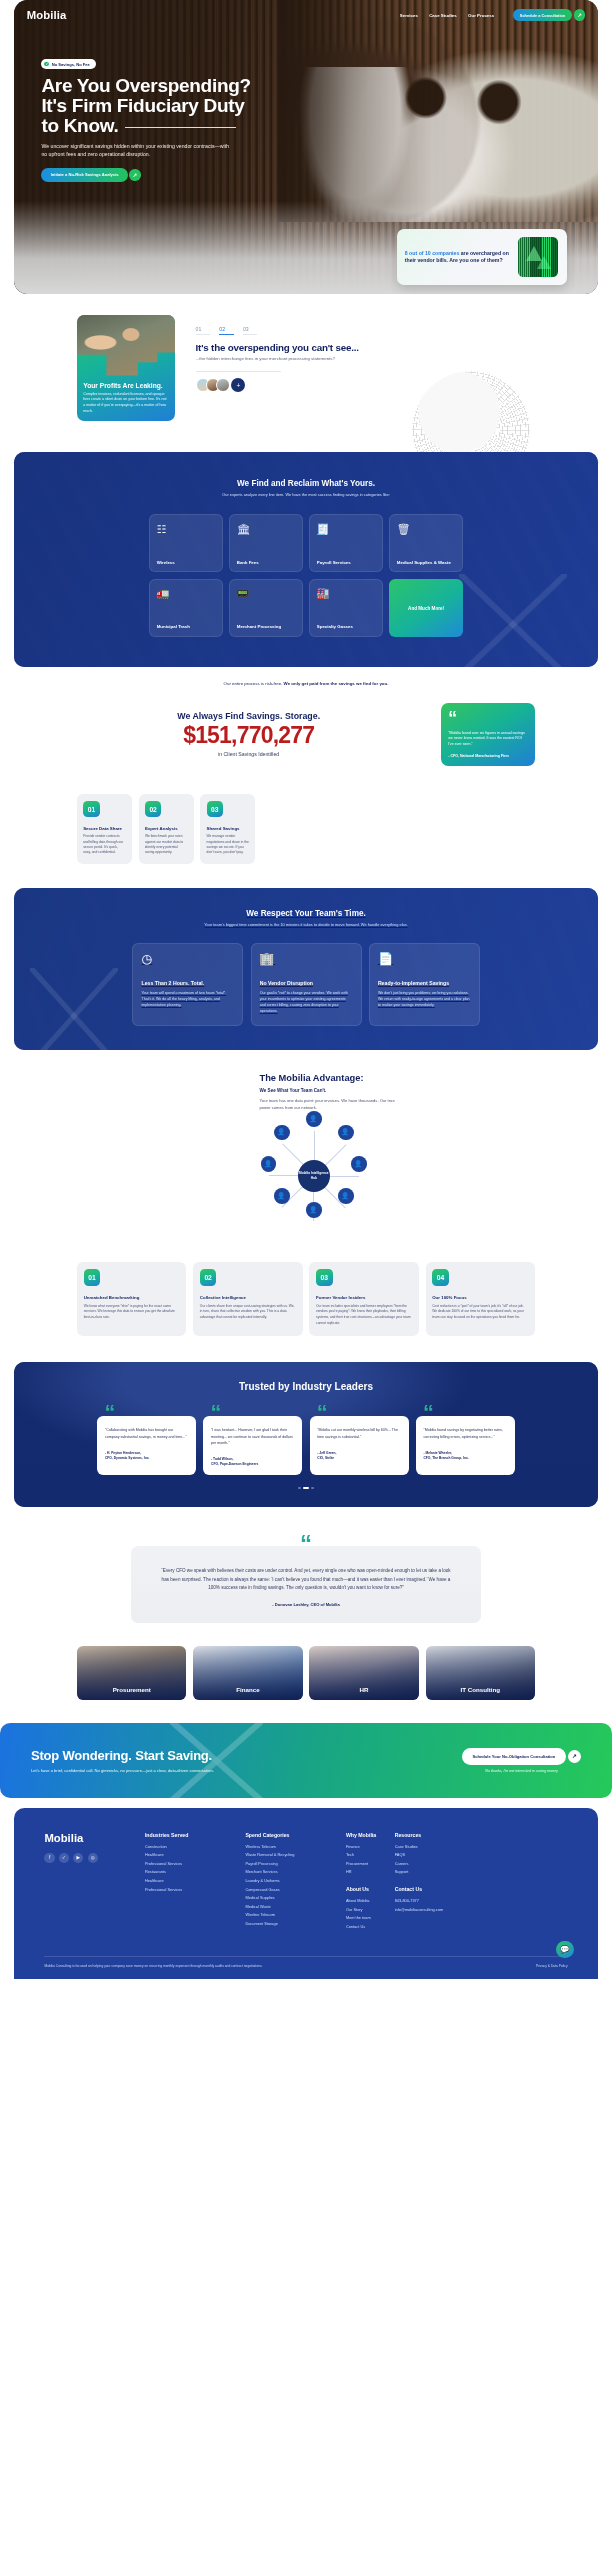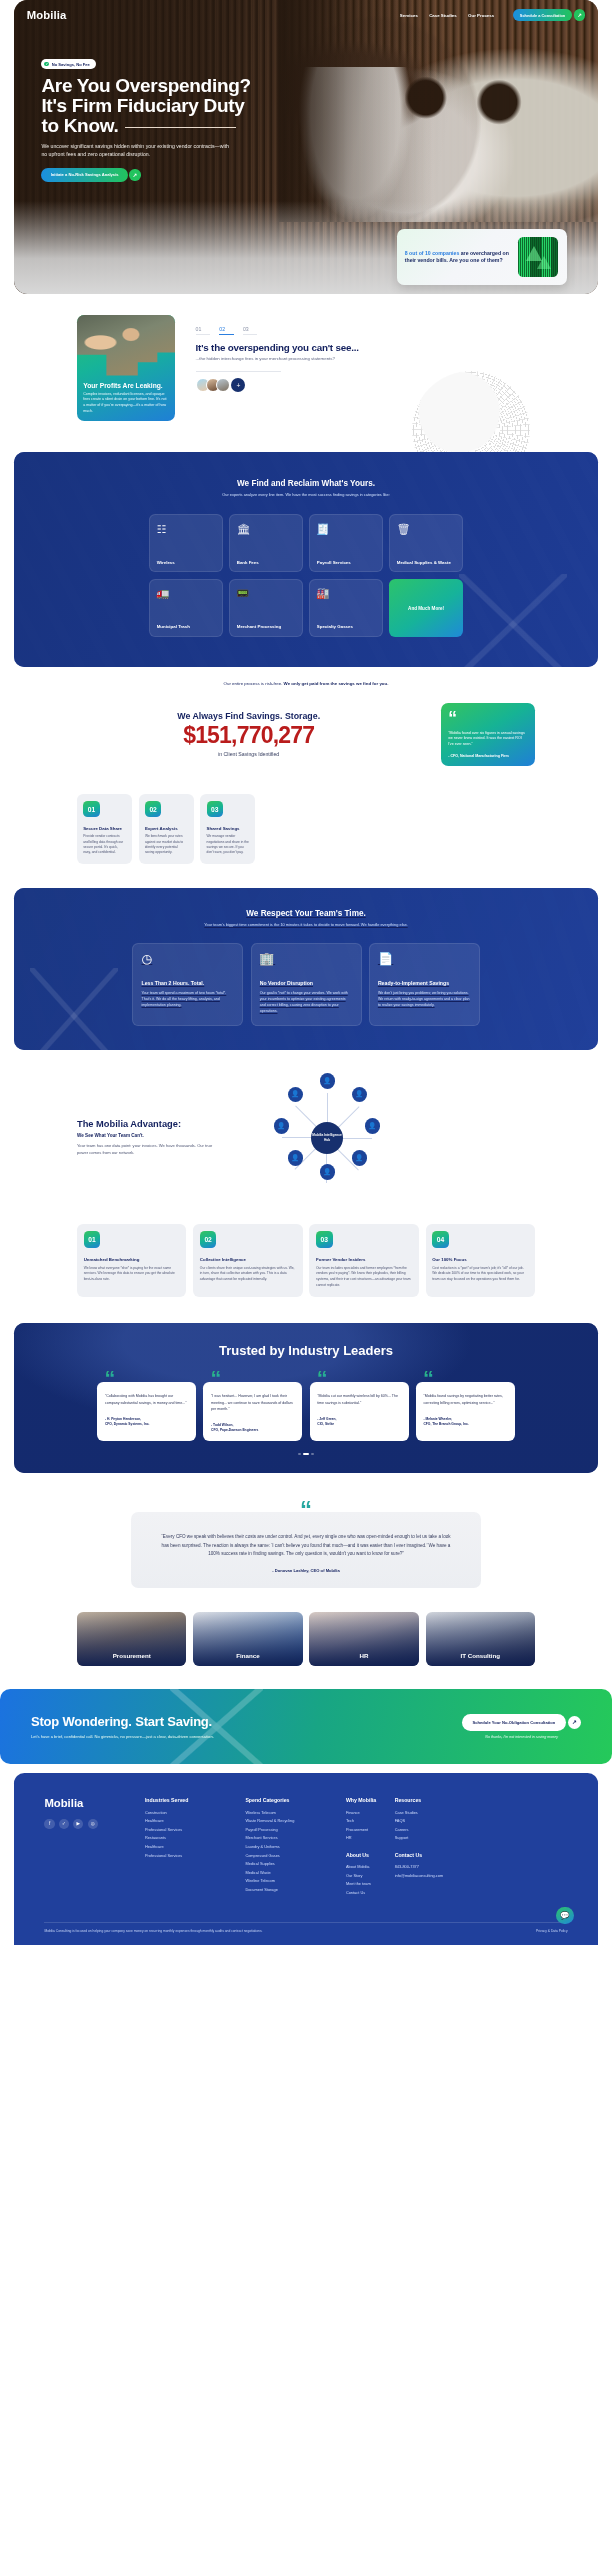--- a/index.html
+++ b/index.html
@@ -255,21 +255,21 @@
   .time-grid { display:flex; gap: 7.2px; justify-content:center; margin-top: 16.5px; }
   .tcard {
     width: 111px; background: rgba(255,255,255,.09); border:0.5px solid rgba(255,255,255,.10);
     border-radius: 6.2px; padding: 8.8px 8.2px 10.3px;
   }
   .tcard .ic { font-size: 12.4px; color:#fff; line-height:1; }
   .tcard h4 { color:#fff; font-size: 5.2px; font-weight:700; margin-top: 14.4px; }
   .tcard p { color:#d6e3ff; font-size: 3.6px; line-height:1.65; margin-top: 5.2px; }
 
   
-  .sec-adv { padding: 23px 0 10.3px; display:flex; align-items:center; }
+  .sec-adv { padding: 23px 0 10.3px; display:flex; align-items:center;flex-direction:column; }
   .adv-left { width: 247px; padding-left: 77px; }
   .adv-left h2 { font-size: 9.3px; font-weight: 700; color:#13205e; }
   .adv-left .s1 { font-size: 4.6px; font-weight: 600; color:#13205e; margin-top: 4.6px; }
   .adv-left p { font-size: 4.1px; color:#4d5472; line-height:1.62; margin-top: 5.2px; width: 137px; }
   .hub-wrap { position: relative; width: 129px; height: 129px; margin-left: 15.5px; }
   .hub-core {
     position:absolute; left: 50%; top: 50%; transform: translate(-50%,-50%);
     width: 32px;height:32px;border-radius:50%;
     background:#17306e; color:#fff; font-size: 3.2px; font-weight: 700; text-align:center;
     display:flex;align-items:center;justify-content:center; line-height:1.4; z-index: 4;
@@ -290,21 +290,21 @@
     margin: 0 14.4px; border-radius: 10.3px; position:relative; overflow:hidden;
     background:#17306e; padding: 19.6px 0 17.5px;
   }
   .sec-test::before{
     content:"";position:absolute;inset:0;
     background:
       radial-gradient(ellipse at 38% 12%, rgba(60,90,170,.55) 0 22%, rgba(0,0,0,0) 46%),
       linear-gradient(180deg, rgba(20,42,110,.9), rgba(20,42,110,.97));
   }
   .test-inner{position:relative;z-index:3;}
-  .sec-test h2 { text-align:center; color:#fff; font-size: 13px; font-weight: 700; }
+  .sec-test h2 { text-align:center; color:#fff; font-size: 10px; font-weight: 700; }
   .test-grid { display:flex; gap: 7.2px; justify-content:center; margin-top: 24px; }
   .tq { width: 99px; background:#fff; border-radius:6.2px; padding: 11.3px 7.7px 8.2px; position: relative; }
   .tq .qm {
     position:absolute; top: -14px; left: 7.2px; font-size: 21.6px; line-height:1; font-weight:700;
     background: linear-gradient(150deg,#2cc36b,#1f8ad8);
     -webkit-background-clip: text; background-clip:text; color: transparent;
   }
   .tq p { font-size: 3.6px; line-height:1.72; color:#2b3357; }
   .tq .who { font-size: 3.3px; font-weight: 700; color:#13205e; line-height:1.5; margin-top: 11.3px; }
   .dots { display:flex; gap: 2.6px; justify-content:center; margin-top: 11.3px; }

